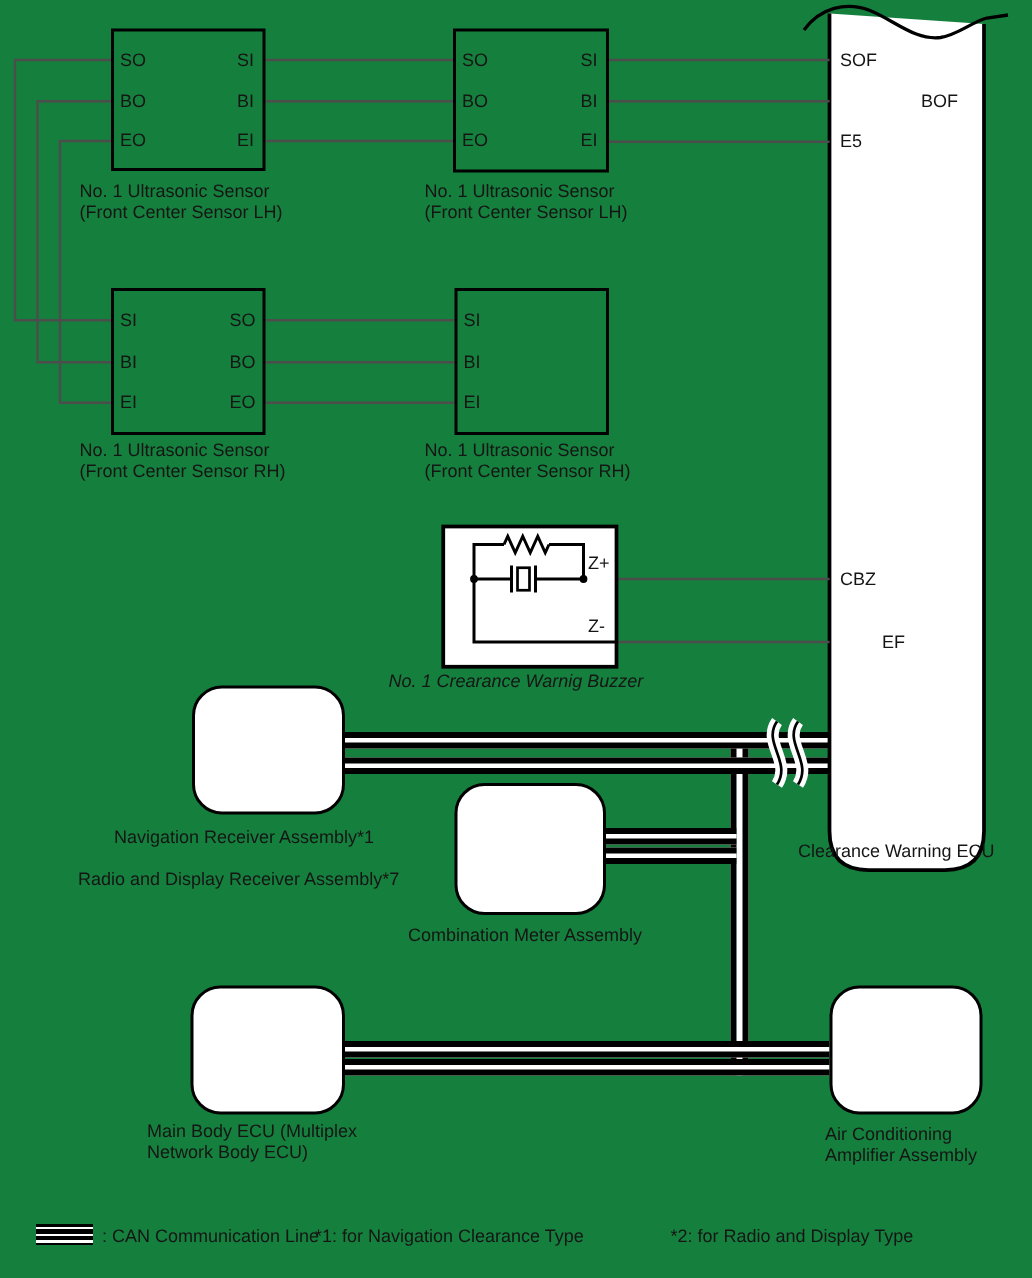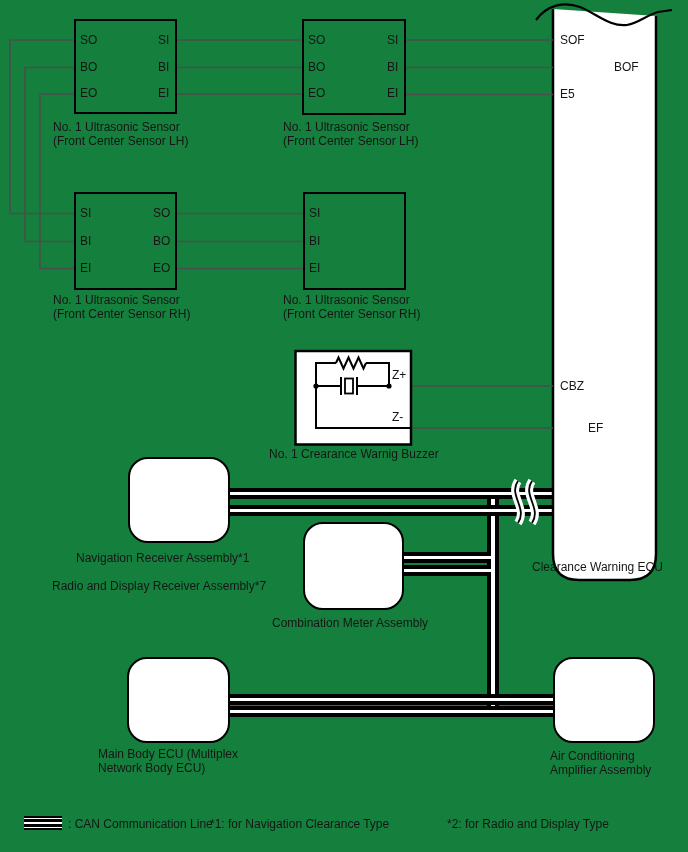--- a/index.html
+++ b/index.html
@@ -134,21 +134,21 @@
   </div>
   <div class="lbl" style="left:53px;top:293px;">
     <div>No. 1 Ultrasonic Sensor</div>
     <div>(Front Center Sensor RH)</div>
   </div>
   <div class="lbl" style="left:283px;top:293px;">
     <div>No. 1 Ultrasonic Sensor</div>
     <div>(Front Center Sensor RH)</div>
   </div>
 
-  <span class="lbl" style="left:269px;top:447px;">No. 1 Crearance Warnig Buzzer</span>
+  <span class="lbl" style="left:259px;top:447px;font-style:italic;">No. 1 Crearance Warnig Buzzer</span>
   <span class="lbl" style="left:76px;top:551px;">Navigation Receiver Assembly*1</span>
   <span class="lbl" style="left:52px;top:579px;">Radio and Display Receiver Assembly*7</span>
   <span class="lbl" style="left:272px;top:616px;">Combination Meter Assembly</span>
   <span class="lbl" style="left:532px;top:560px;">Clearance Warning ECU</span>
 
   <div class="lbl" style="left:550px;top:749px;">
     <div>Air Conditioning</div>
     <div>Amplifier Assembly</div>
   </div>
   <div class="lbl" style="left:98px;top:747px;">

